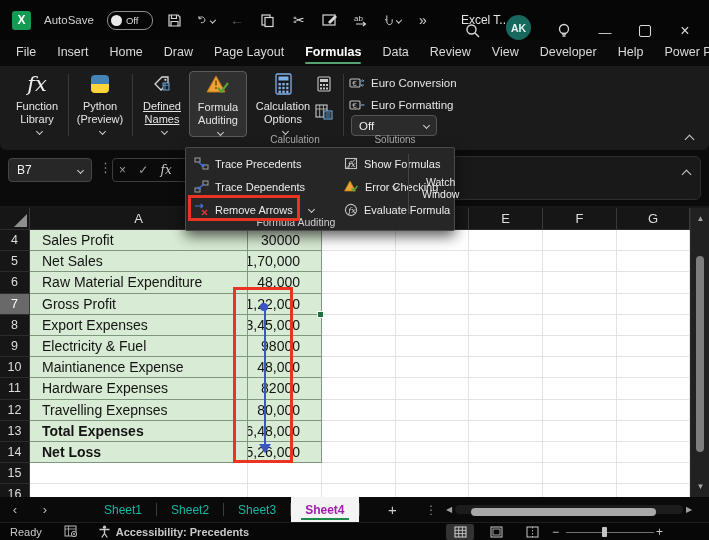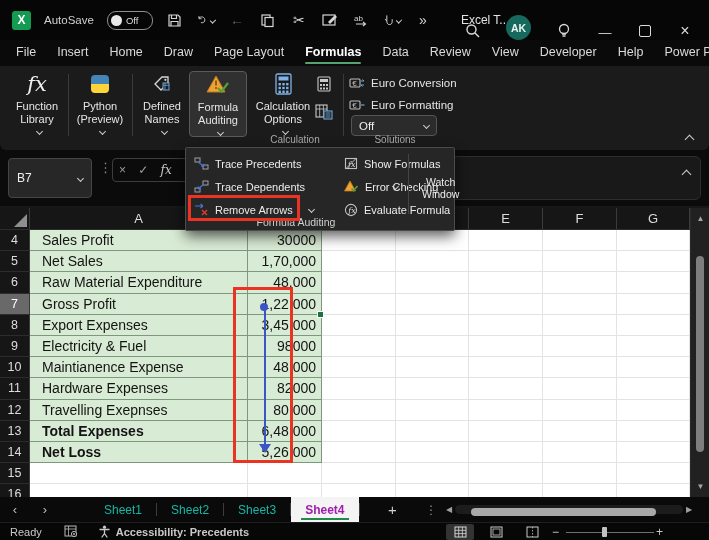--- a/index.html
+++ b/index.html
@@ -36,34 +36,34 @@
   .fxbig{font-family:"DejaVu Serif",serif;font-style:italic;font-size:21px;color:#efefef;}
   .py-icon{width:18px;height:18px;border-radius:4px;background:linear-gradient(180deg,#4584b6 50%,#ffd43b 50%);}
   .rsep{position:absolute;top:8px;height:62px;width:1px;background:#3a3a3a;}
   .grplabel{position:absolute;top:68px;font-size:10px;color:#ababab;text-align:center;}
   .smallbtn{position:absolute;width:22px;height:20px;display:flex;align-items:center;justify-content:center;}
   .eurorow{position:absolute;left:349px;height:18px;display:flex;align-items:center;gap:6px;color:#e4e4e4;font-size:11.5px;}
   .offdd{position:absolute;left:351px;top:49px;width:86px;height:21px;background:#2b2b2b;border:1px solid #555;border-radius:4px;display:flex;align-items:center;justify-content:space-between;padding:0 7px;color:#eee;font-size:11.5px;box-sizing:border-box;}
   .collapse-chev{position:absolute;right:16px;top:70px;}
   
   .fbar{position:absolute;left:0;top:150px;width:709px;height:56px;background:#0b0b0b;}
-  .namebox{position:absolute;left:8px;top:8px;width:84px;height:40px;background:#272727;border:1px solid #454545;border-radius:4px;display:flex;align-items:center;justify-content:space-between;padding:0 8px;box-sizing:border-box;color:#f0f0f0;font-size:12px;}
+  .namebox{position:absolute;left:8px;top:8px;width:84px;height:24px;background:#272727;border:1px solid #454545;border-radius:4px;display:flex;align-items:center;justify-content:space-between;padding:0 8px;box-sizing:border-box;color:#f0f0f0;font-size:12px;}
   .fdots{position:absolute;left:99px;top:10px;color:#8a8a8a;font-size:13px;}
   .fxgroup{position:absolute;left:112px;top:8px;width:88px;height:24px;border:1px solid #3d3d3d;border-radius:4px;display:flex;align-items:center;justify-content:space-around;box-sizing:border-box;color:#9c9c9c;font-size:12px;}
   .fxit{font-family:"DejaVu Serif",serif;font-style:italic;color:#c9c9c9;}
   .finput{position:absolute;left:205px;top:6px;width:496px;height:44px;background:#191919;border:1px solid #2e2e2e;border-radius:6px;box-sizing:border-box;}
   
   .grid{position:absolute;left:0;top:206px;width:709px;height:291px;background:#181818;overflow:hidden;}
   .hrow{position:absolute;left:0;top:2px;display:flex;height:22px;}
   .rows{position:absolute;left:0;top:24px;}
   .grow{display:flex;height:21.2px;}
   .cell{box-sizing:border-box;background:#fff;border-right:1px solid #e3e3e3;border-bottom:1px solid #e3e3e3;font-size:14px;color:#141414;display:flex;align-items:center;overflow:hidden;white-space:nowrap;}
   .green{background:#d8ebd4;border-right-color:#7f977f;border-bottom-color:#7f977f;}
   .lbl{padding-left:12px;}
-  .num{justify-content:flex-end;padding-right:5px;}
+  .num{justify-content:flex-end;padding-right:21px;}
   .bold{font-weight:bold;}
   .rh{background:#161616;border-right:1px solid #3a3a3a;border-bottom:1px solid #2c2c2c;color:#dddddd;justify-content:center;font-size:12.5px;}
   .rh.sel{background:#696969;color:#fff;}
   .chdr{background:#161616;border-right:1px solid #3a3a3a;border-bottom:1px solid #2c2c2c;color:#dddddd;justify-content:center;font-size:13px;box-sizing:border-box;display:flex;align-items:center;}
   .w30{width:30px;}.w218{width:218px;}.w74{width:74px;}.w73{width:73px;}
   .corner-tri{position:absolute;right:2px;bottom:2px;width:0;height:0;border-left:13px solid transparent;border-bottom:13px solid #8f8f8f;}
   .vscroll{position:absolute;left:690px;top:2px;width:19px;height:289px;background:#212121;border-left:1px solid #2b2b2b;box-sizing:border-box;}
   .vthumb{position:absolute;left:5px;top:48px;width:8px;height:196px;background:#7e7e7e;border-radius:4px;}
   .sarrow{position:absolute;left:0;width:19px;text-align:center;color:#a5a5a5;font-size:8px;}
   
@@ -203,21 +203,21 @@
   </div>
   <div class="rsep" style="left:68px;"></div>
   <div class="rbtn" style="left:71px;width:58px;">
     <span class="ricon">
         <span class="py-icon"></span>
       </span>
     <span>Python (Preview)</span>
       <span class="chev sm"></span>
   </div>
   <div class="rsep" style="left:132px;"></div>
-  <div class="rbtn" style="left:135px;width:54px;">
+  <div class="rbtn" style="left:135px;width:54px;text-decoration:underline;">
     <span class="ricon">
       <svg width="20" height="20" viewBox="0 0 20 20">
           <path d="M3 10 L10 3 h6 v6 L9 16 z" fill="none" stroke="#d8d8d8" stroke-width="1.3"></path>
           <circle cx="13.4" cy="5.8" r="1.1" fill="#d8d8d8"></circle>
           <rect x="11" y="9" width="6" height="7" fill="#1b1b1b" stroke="#6ea6d8" stroke-width="1"></rect>
           <path d="M11 11.3 h6 M13 9 v7" stroke="#6ea6d8" stroke-width="0.8"></path>
         </svg>
     </span>
     <span>Defined Names</span>
       <span class="chev sm"></span>

